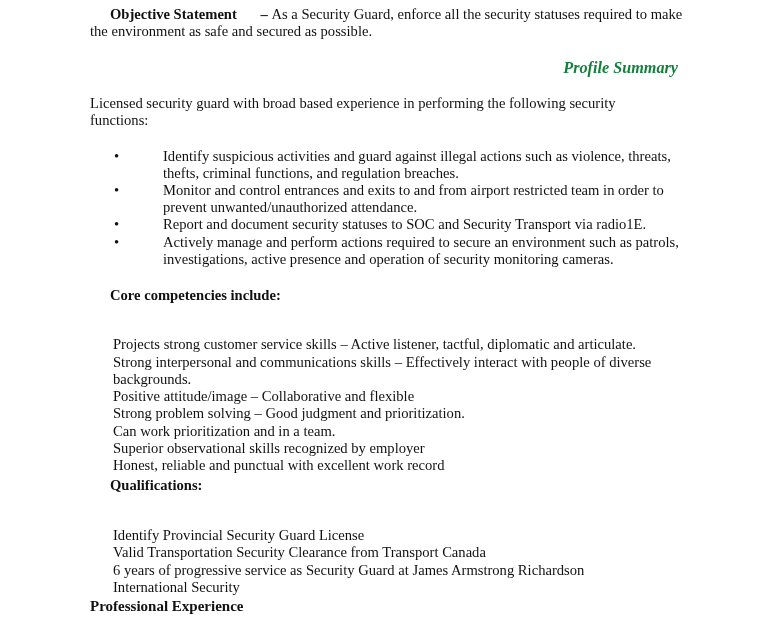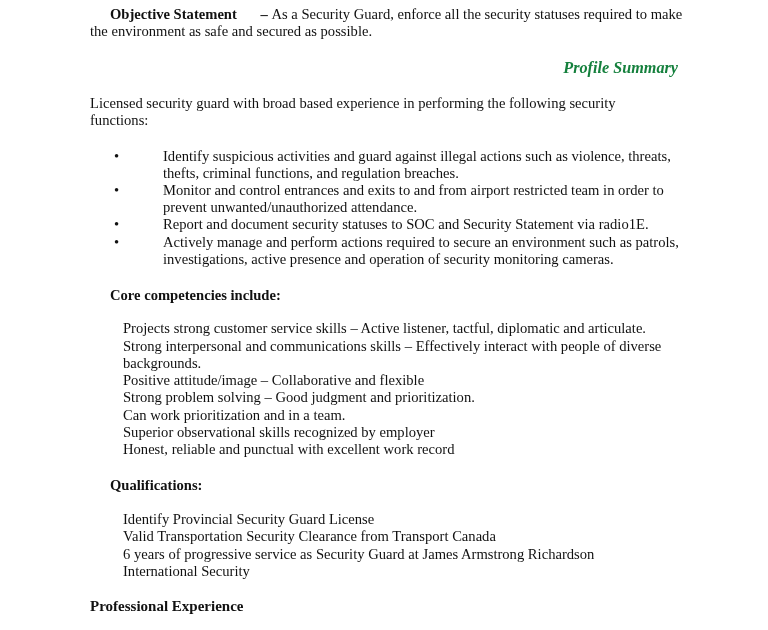--- a/index.html
+++ b/index.html
@@ -5,21 +5,21 @@
   html, body { margin: 0; padding: 0; background: #ffffff; }
   body { width: 768px; height: 630px; overflow: hidden; position: relative;
          font-family: "Liberation Serif", "DejaVu Serif", serif; color: #111111; font-size: 14.6px; }
   .page { position: absolute; left: 90px; top: 0; width: 600px; }
   .line { position: absolute; left: 0; white-space: nowrap; line-height: 17px; }
   .b { font-weight: bold; margin-left: 20px; }
   .heading-center { position: absolute; left: 0; width: 588px; text-align: right; font-weight: bold;
                     font-size: 16.2px; color: #15803d; font-style: italic; }
   .bullet { position: absolute; left: 24px; }
   .ind-bullet { left: 45px; margin-left: 28px; }
-  .ind { left: 33px; }
+  .ind { left: 23px; margin-top: 16px; }
   .big { font-size: 15px; font-weight: bold; }
 </style>
 </head>
 <body>
 
 <div class="page">
 
   <div class="line" style="top:6px">
     <span class="b">Objective Statement</span><span class="b"> – </span><span>As a Security Guard, enforce all the security statuses required to make</span>
   </div>
@@ -32,21 +32,21 @@
   <div>
     <span class="line bullet" style="top:148px">•</span>
     <div class="line ind-bullet" style="top:148px">Identify suspicious activities and guard against illegal actions such as violence, threats,</div>
     <div class="line ind-bullet" style="top:165px">thefts, criminal functions, and regulation breaches.</div>
 
     <span class="line bullet" style="top:182px">•</span>
     <div class="line ind-bullet" style="top:182px">Monitor and control entrances and exits to and from airport restricted team in order to</div>
     <div class="line ind-bullet" style="top:199px">prevent unwanted/unauthorized attendance.</div>
 
     <span class="line bullet" style="top:216px">•</span>
-    <div class="line ind-bullet" style="top:216px">Report and document security statuses to SOC and Security Statement via radio1E.</div>
+    <div class="line ind-bullet" style="top:216px">Report and document security statuses to SOC and Security Transport via radio1E.</div>
 
     <span class="line bullet" style="top:234px">•</span>
     <div class="line ind-bullet" style="top:234px">Actively manage and perform actions required to secure an environment such as patrols,</div>
     <div class="line ind-bullet" style="top:251px">investigations, active presence and operation of security monitoring cameras.</div>
   </div>
 
   <div class="line b" style="top:287px">Core competencies include:</div>
   <div>
     <div class="line ind" style="top:320px">Projects strong customer service skills – Active listener, tactful, diplomatic and articulate.</div>
     <div class="line ind" style="top:338px">Strong interpersonal and communications skills – Effectively interact with people of diverse</div>

